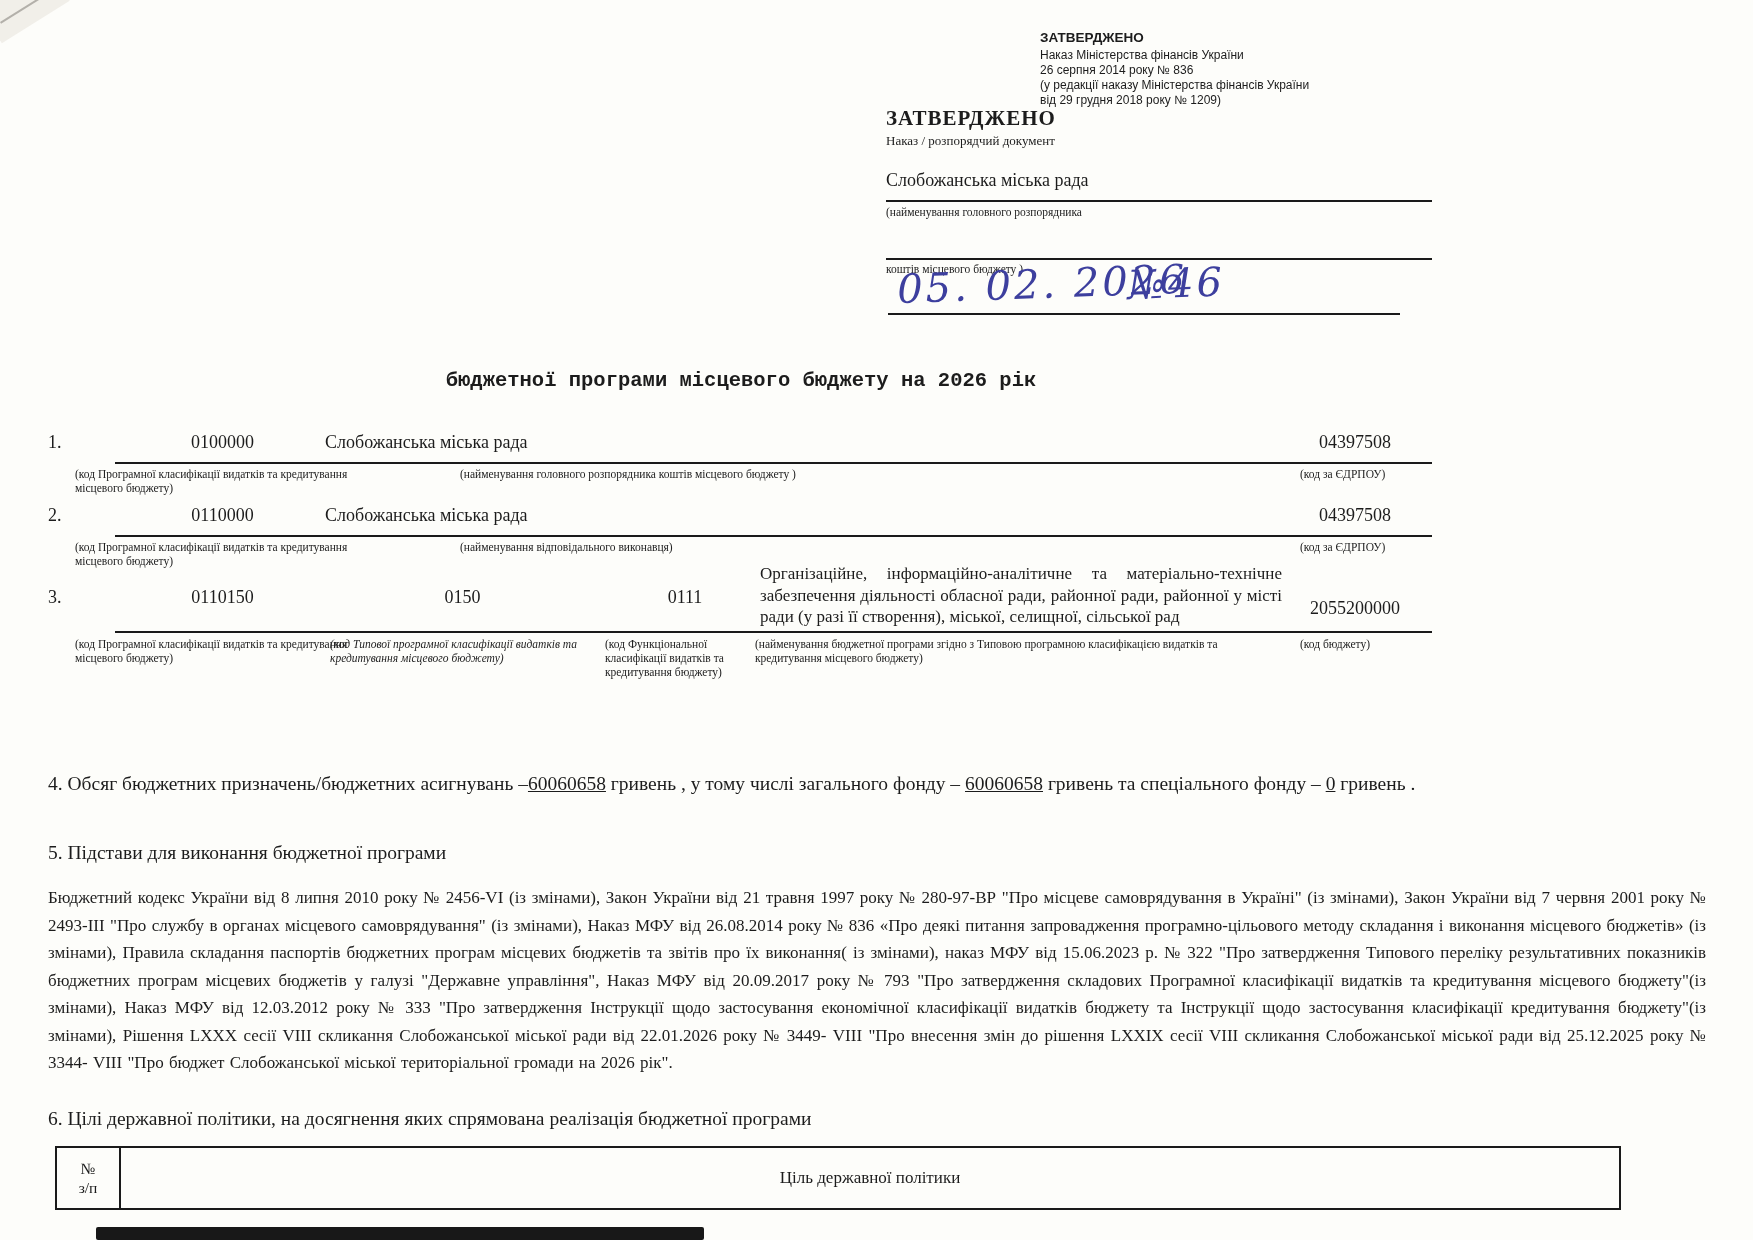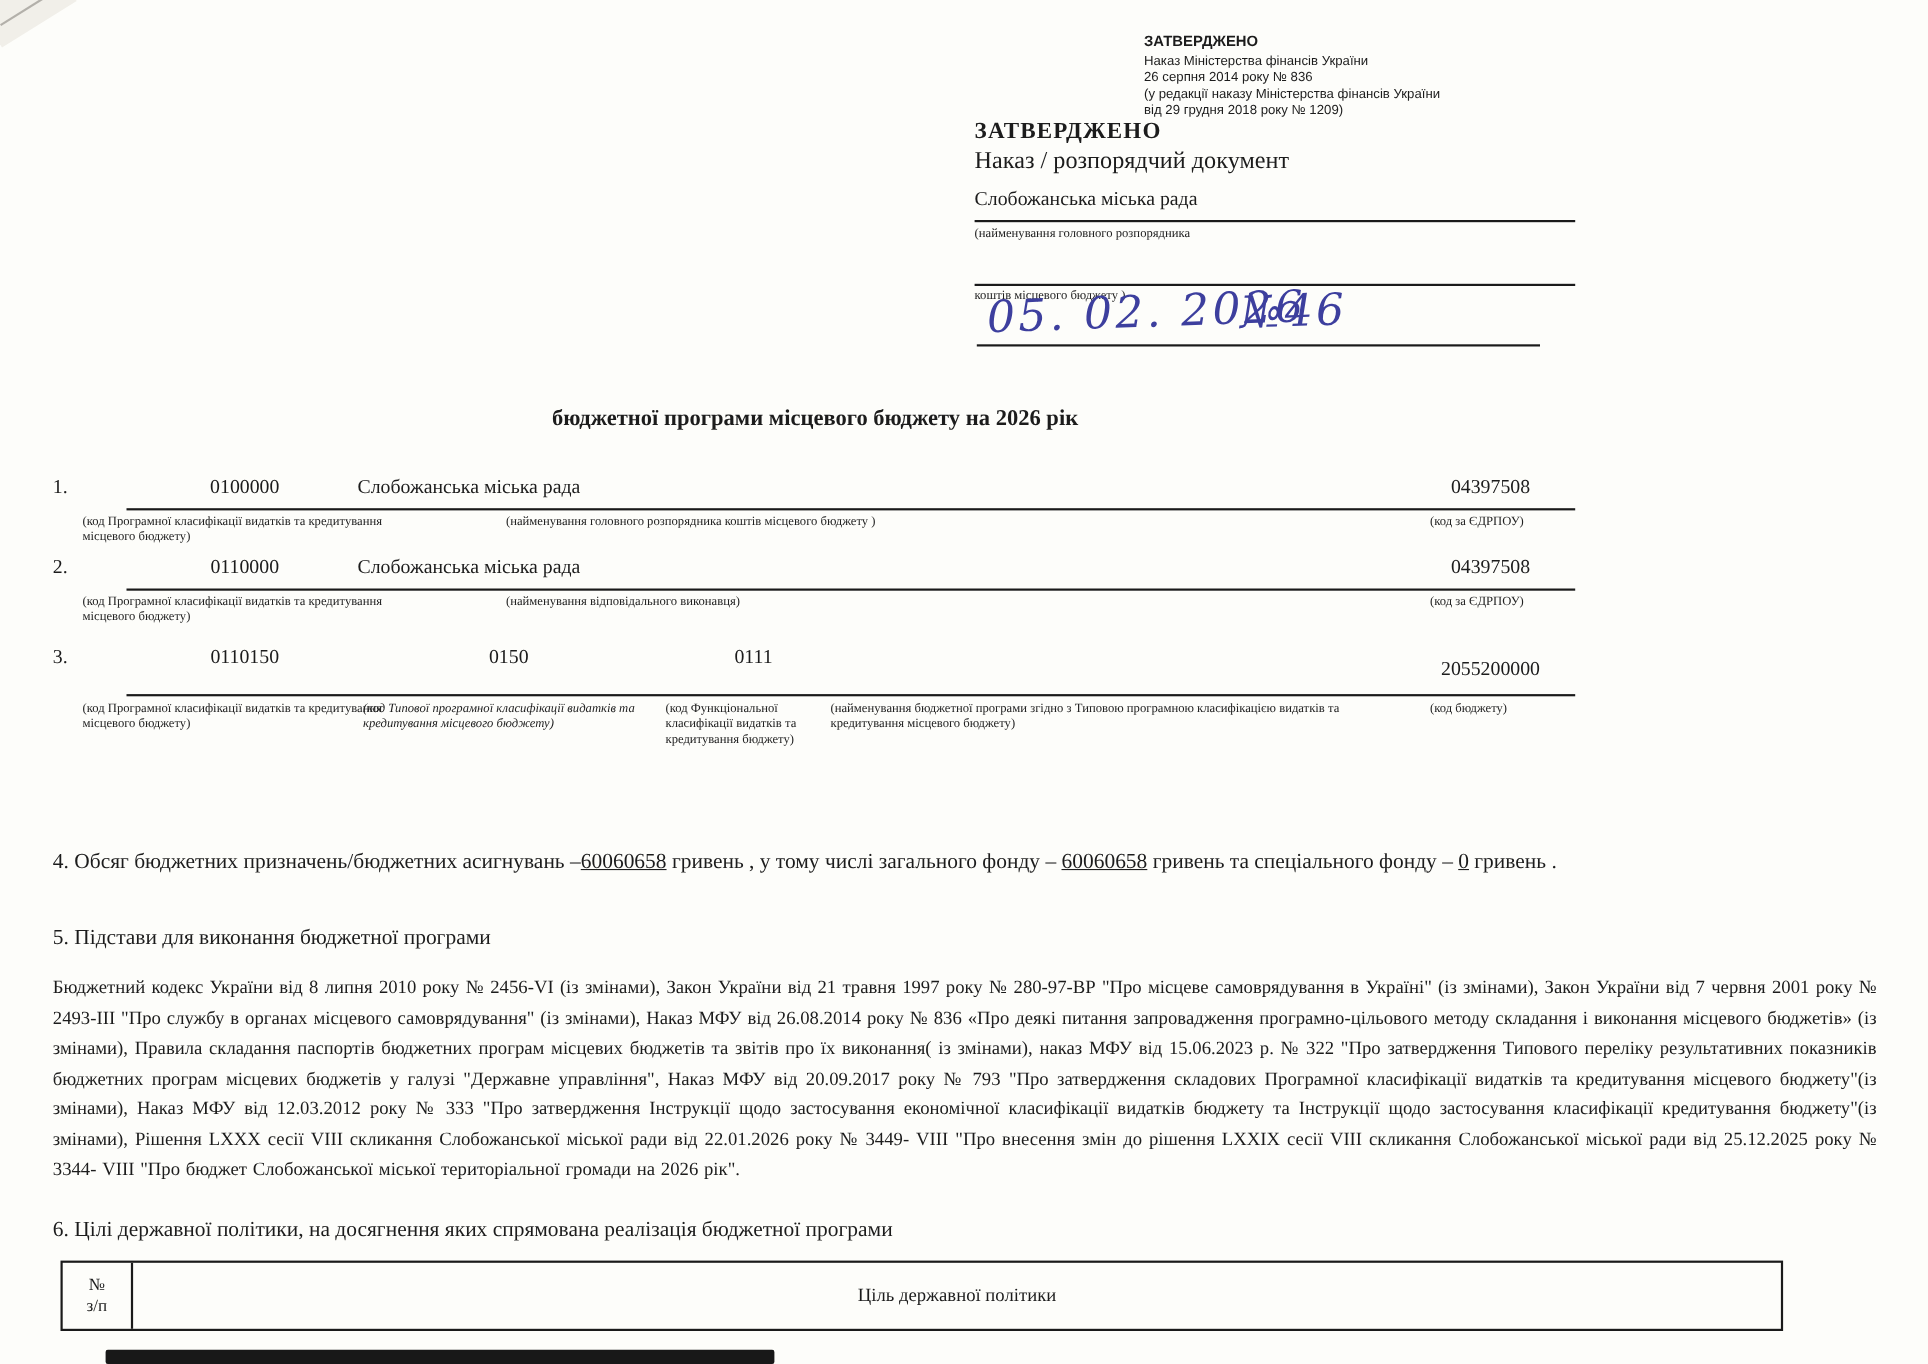--- a/index.html
+++ b/index.html
@@ -10,21 +10,21 @@
   .abs{position:absolute;}
   .rule{position:absolute;height:2px;background:#1a1a1a;}
   .caption{font-size:11.5px;line-height:14px;color:#222;}
   .code{font-weight:normal;font-size:18px;text-align:center;}
   .rownum{font-size:18px;}
   .name{font-size:18px;}
   .stamp{font-family:"Liberation Sans","DejaVu Sans",sans-serif;}
   .stamp .t{font-weight:bold;font-size:13.5px;margin-bottom:3px;}
   .stamp .l{font-size:12px;line-height:15px;}
   .appr-title{font-weight:bold;font-size:21px;letter-spacing:1px;}
-  .appr-sub{font-size:22px;}
+  .appr-sub{font-size:13px;}
   .hand{
     font-style:italic;color:#3d3f9e;font-size:40px;letter-spacing:3px;
     font-family:"DejaVu Serif",serif;transform:rotate(-2deg);transform-origin:left bottom;
   }
   .doc-title1{font-weight:bold;font-size:24px;text-align:center;}
   .doc-title2{font-weight:bold;font-size:20.5px;text-align:center;}
   .prog-text{font-size:17px;line-height:21.5px;text-align:justify;}
   .sec-head{font-size:19.5px;}
   .sec4{font-size:19.5px;line-height:32px;}
   .sec4 .u{text-decoration:underline;margin-top:32px;}
@@ -64,21 +64,21 @@
   <div class="rule" style="left:886px;top:200px;width:546px;"></div>
   <div class="abs caption" style="left:886px;top:205px;width:546px;">(найменування головного розпорядника</div>
 
   <div class="rule" style="left:886px;top:258px;width:546px;"></div>
   <div class="abs caption" style="left:886px;top:262px;width:546px;">коштів місцевого бюджету )</div>
 
   <div class="abs hand" style="left:898px;top:266px;">05. 02. 2026</div>
   <div class="abs hand" style="left:1128px;top:262px;">№46</div>
   <div class="rule" style="left:888px;top:313px;width:512px;height:2px;"></div>
 
-  <div class="abs doc-title2" style="left:50px;top:369px;width:1382px;">бюджетної програми місцевого бюджету на 2026 рік</div>
+  <div class="abs doc-title2" style="left:50px;top:369px;width:1382px;font-family:Liberation Mono, monospace;">бюджетної програми місцевого бюджету на 2026 рік</div>
 
   <div class="abs rownum" style="left:48px;top:432px;">1.</div>
   <div class="abs code" style="left:150px;top:432px;width:145px;">0100000</div>
   <div class="abs name" style="left:325px;top:432px;">Слобожанська міська рада</div>
   <div class="abs name" style="left:1300px;top:432px;width:110px;text-align:center;">04397508</div>
   <div class="rule" style="left:115px;top:462px;width:1317px;"></div>
   <div class="abs caption" style="left:75px;top:467px;width:290px;">(код Програмної класифікації видатків та кредитування місцевого бюджету)</div>
   <div class="abs caption" style="left:460px;top:467px;width:680px;">(найменування головного розпорядника коштів місцевого бюджету )</div>
   <div class="abs caption" style="left:1300px;top:467px;width:110px;">(код за ЄДРПОУ)</div>
 
@@ -88,20 +88,21 @@
   <div class="abs name" style="left:1300px;top:505px;width:110px;text-align:center;">04397508</div>
   <div class="rule" style="left:115px;top:535px;width:1317px;"></div>
   <div class="abs caption" style="left:75px;top:540px;width:290px;">(код Програмної класифікації видатків та кредитування місцевого бюджету)</div>
   <div class="abs caption" style="left:460px;top:540px;width:680px;">(найменування відповідального виконавця)</div>
   <div class="abs caption" style="left:1300px;top:540px;width:110px;">(код за ЄДРПОУ)</div>
 
   <div class="abs rownum" style="left:48px;top:587px;">3.</div>
   <div class="abs code" style="left:150px;top:587px;width:145px;">0110150</div>
   <div class="abs name" style="left:390px;top:587px;width:145px;text-align:center;">0150</div>
   <div class="abs name" style="left:630px;top:587px;width:110px;text-align:center;">0111</div>
+  <div class="abs prog-text" style="left:760px;top:563px;width:522px;">Організаційне, інформаційно-аналітичне та матеріально-технічне забезпечення діяльності обласної ради, районної ради, районної у місті ради (у разі її створення), міської, селищної, сільської рад</div>
   <div class="abs name" style="left:1300px;top:598px;width:110px;text-align:center;">2055200000</div>
   <div class="rule" style="left:115px;top:631px;width:1317px;"></div>
   <div class="abs caption" style="left:75px;top:637px;width:290px;">(код Програмної класифікації видатків та кредитування місцевого бюджету)</div>
   <div class="abs caption" style="left:330px;top:637px;width:265px;font-style:italic;">(код Типової програмної класифікації видатків та кредитування місцевого бюджету)</div>
   <div class="abs caption" style="left:605px;top:637px;width:160px;">(код Функціональної класифікації видатків та кредитування бюджету)</div>
   <div class="abs caption" style="left:755px;top:637px;width:520px;">(найменування бюджетної програми згідно з Типовою програмною класифікацією видатків та кредитування місцевого бюджету)</div>
   <div class="abs caption" style="left:1300px;top:637px;width:110px;">(код бюджету)</div>
 
   <div class="abs sec4" style="left:48px;top:768px;width:1660px;">
     <span>4. Обсяг бюджетних призначень/бюджетних асигнувань –</span><span class="u">60060658</span><span> гривень , у тому числі загального фонду – </span><span class="u">60060658</span><span> гривень та спеціального фонду – </span><span class="u">0</span><span> гривень .</span>

